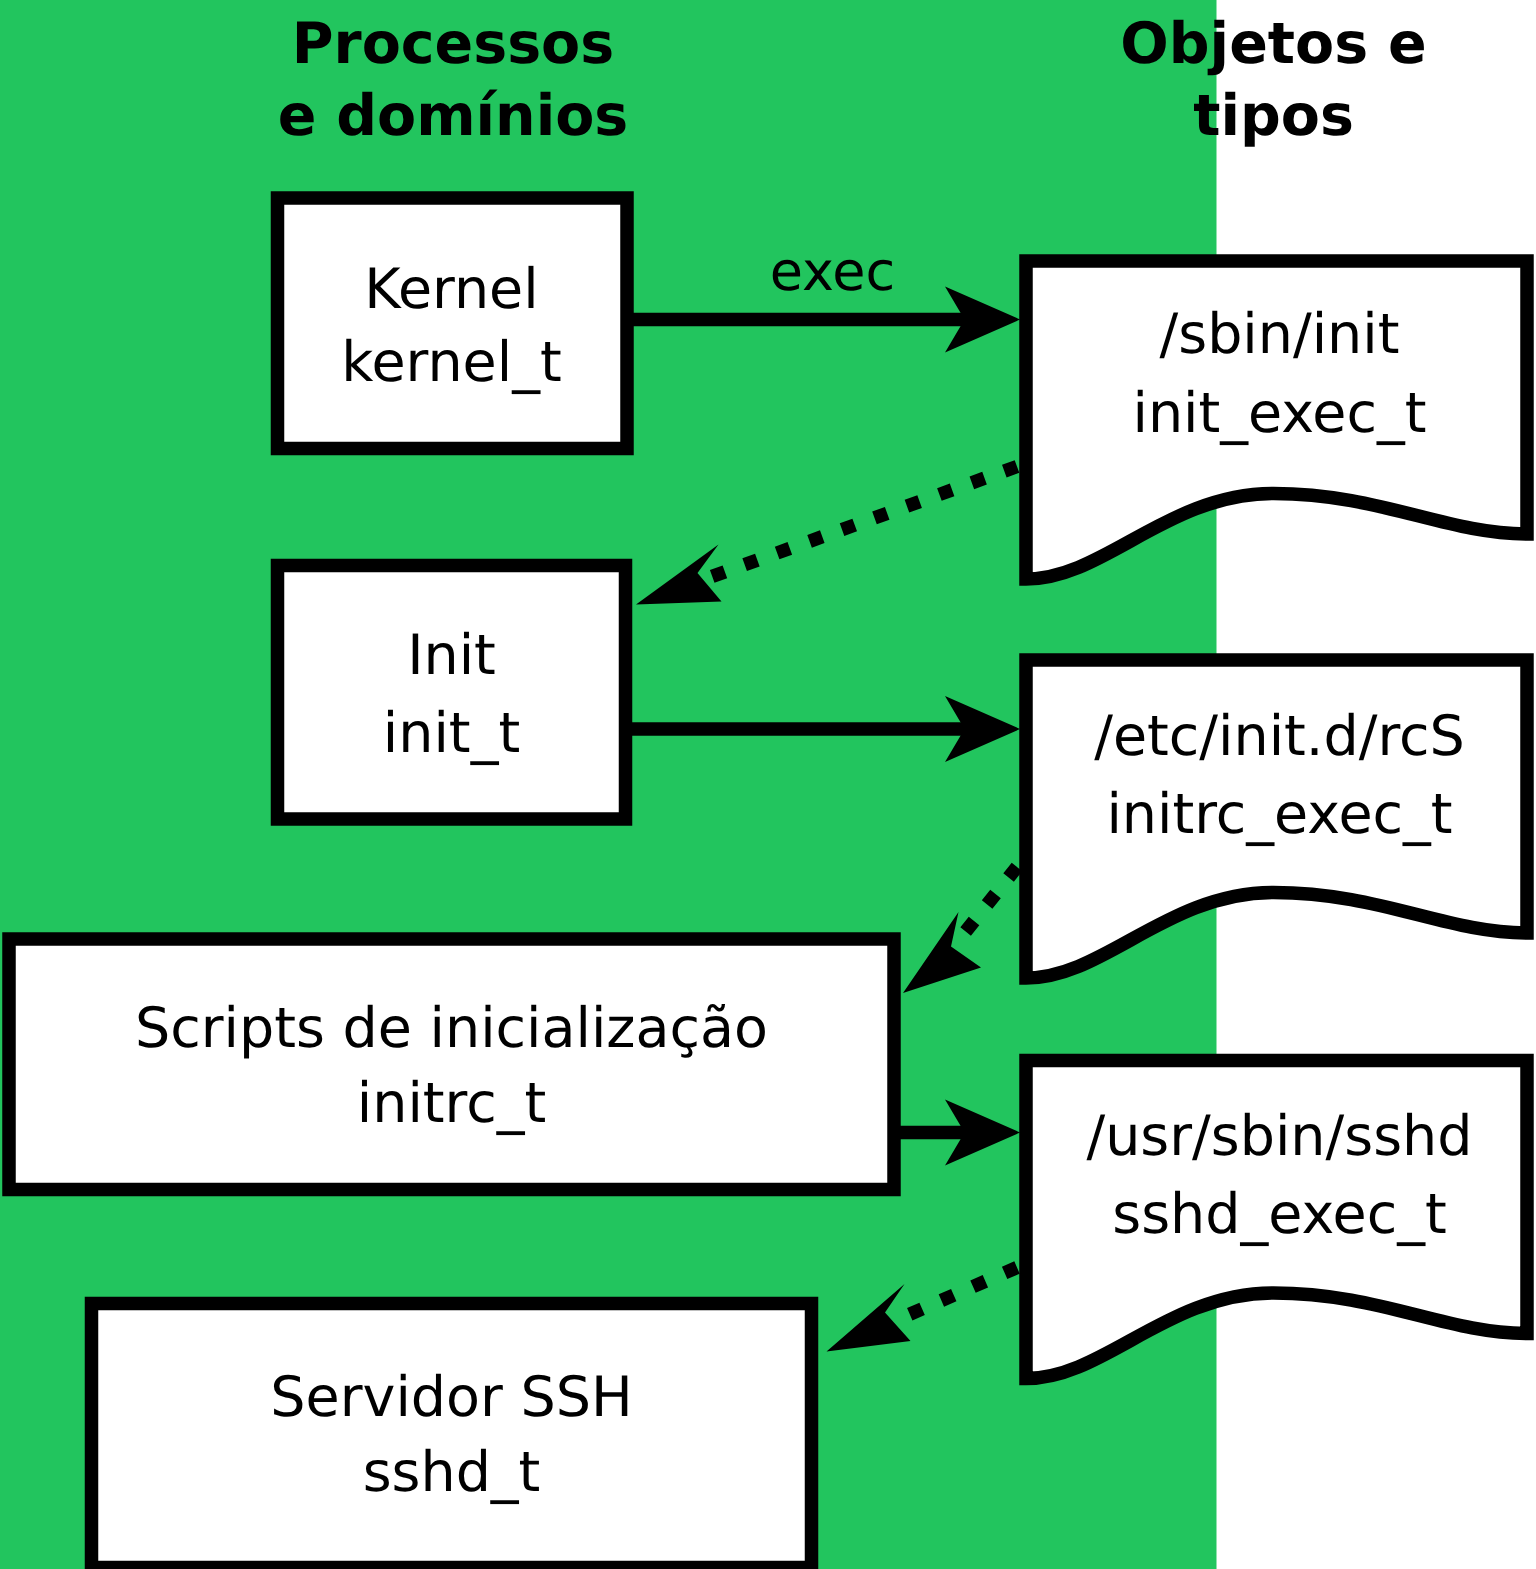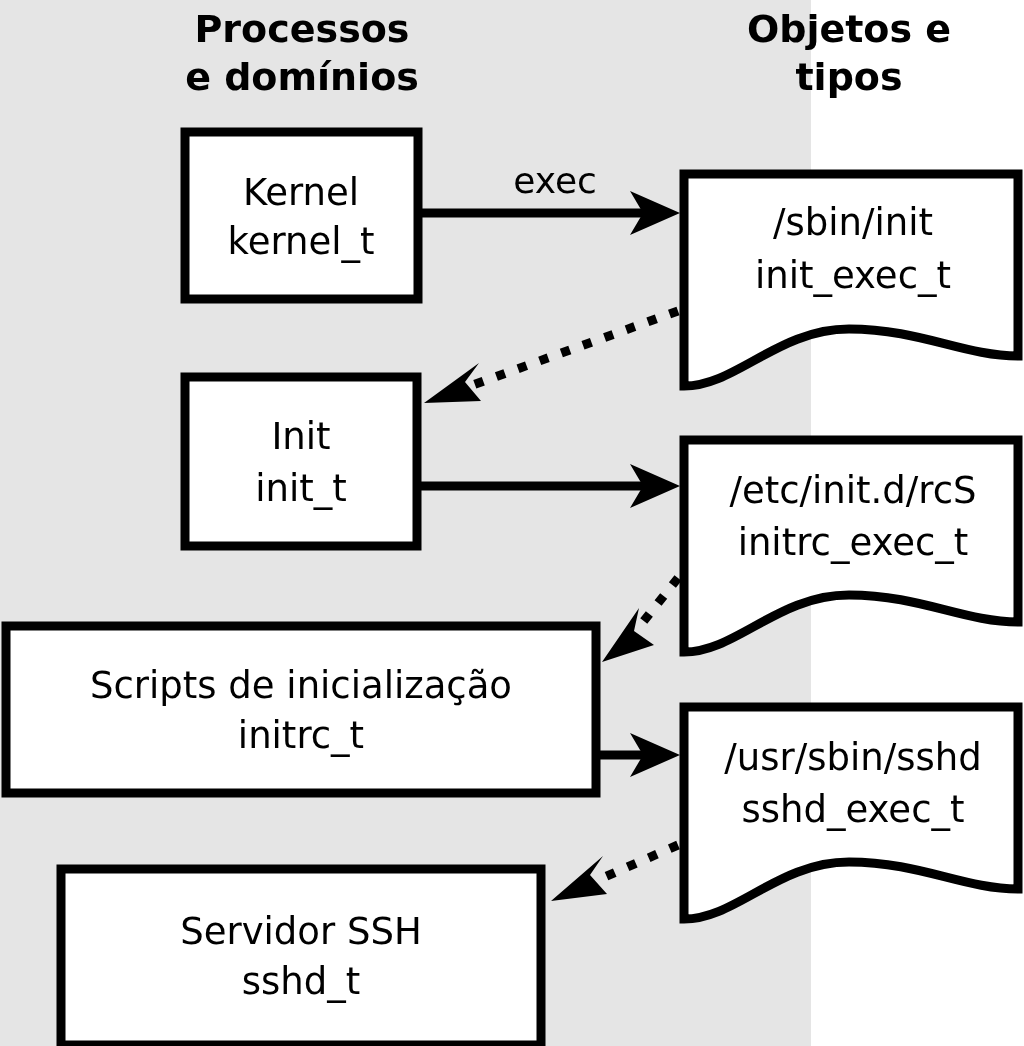--- a/index.html
+++ b/index.html
@@ -10,21 +10,21 @@
   body {
     width: 1024px;
     height: 1046px;
     overflow: hidden;
     font-family: "DejaVu Sans", sans-serif;
   }
   #diagram-root {
     position: relative;
     width: 811px;
     height: 1046px;
-    background: #e5e5e5;
+    background: #22c55e;
   }
   svg#diagram-svg {
     position: absolute;
     top: 0;
     left: 0;
     width: 1024px;
     height: 1046px;
     display: block;
   }
   .col-header {

